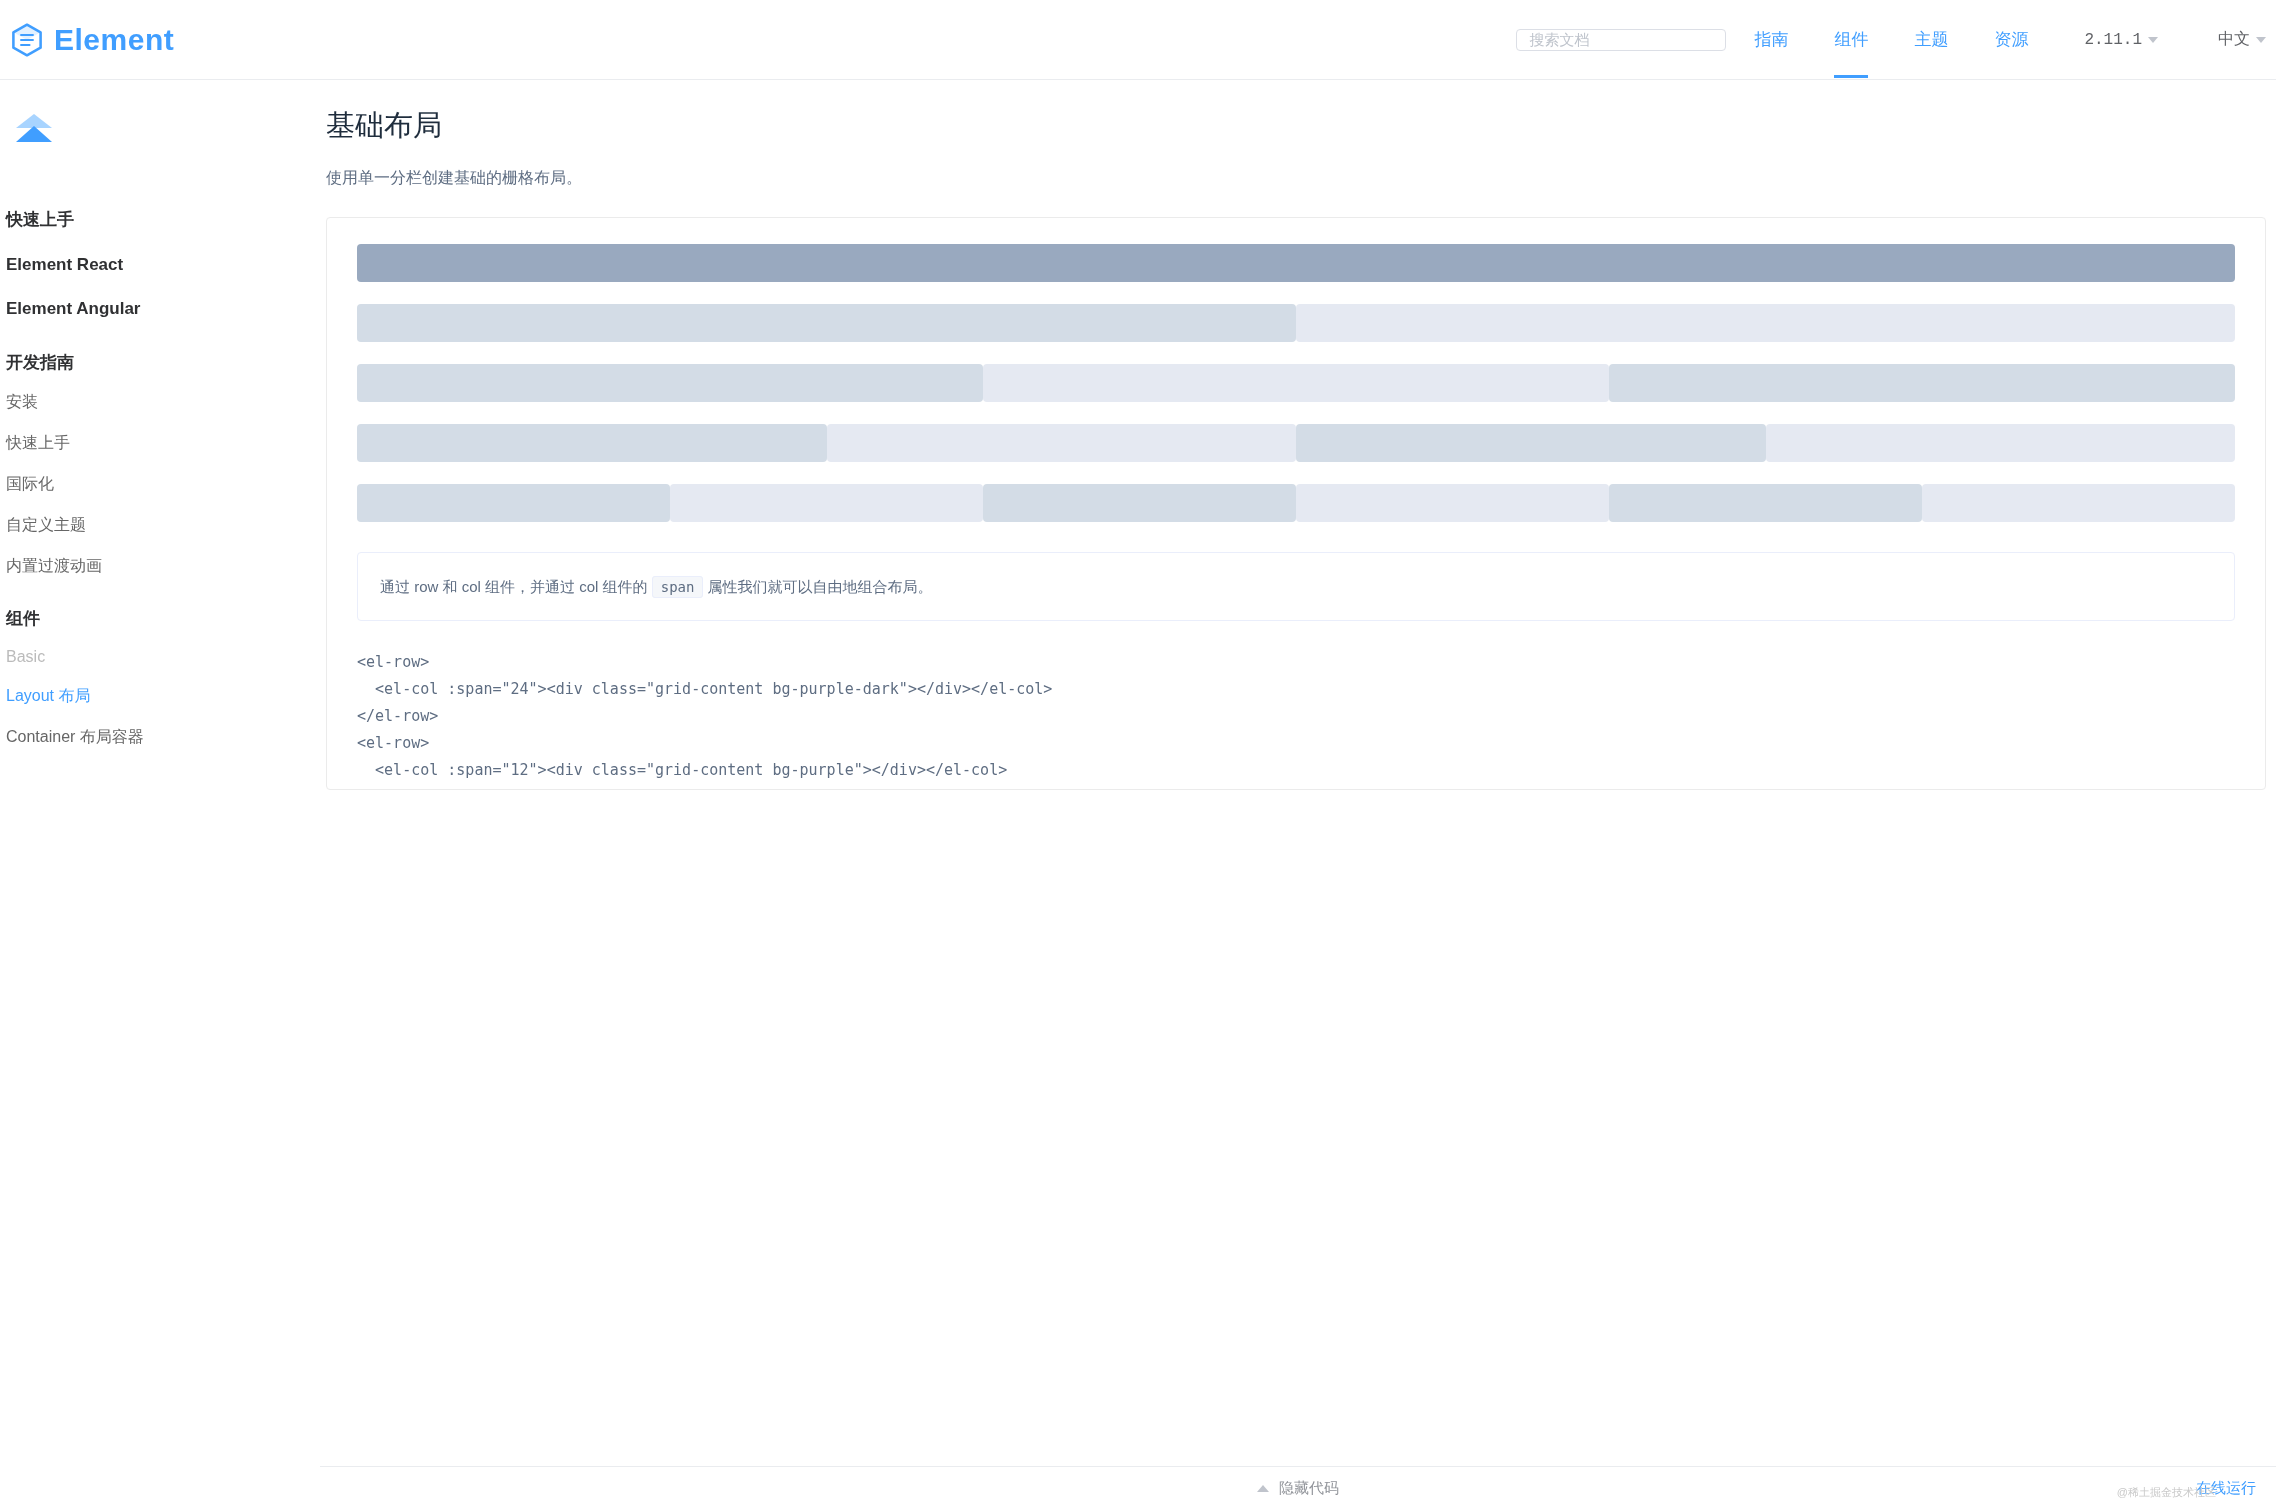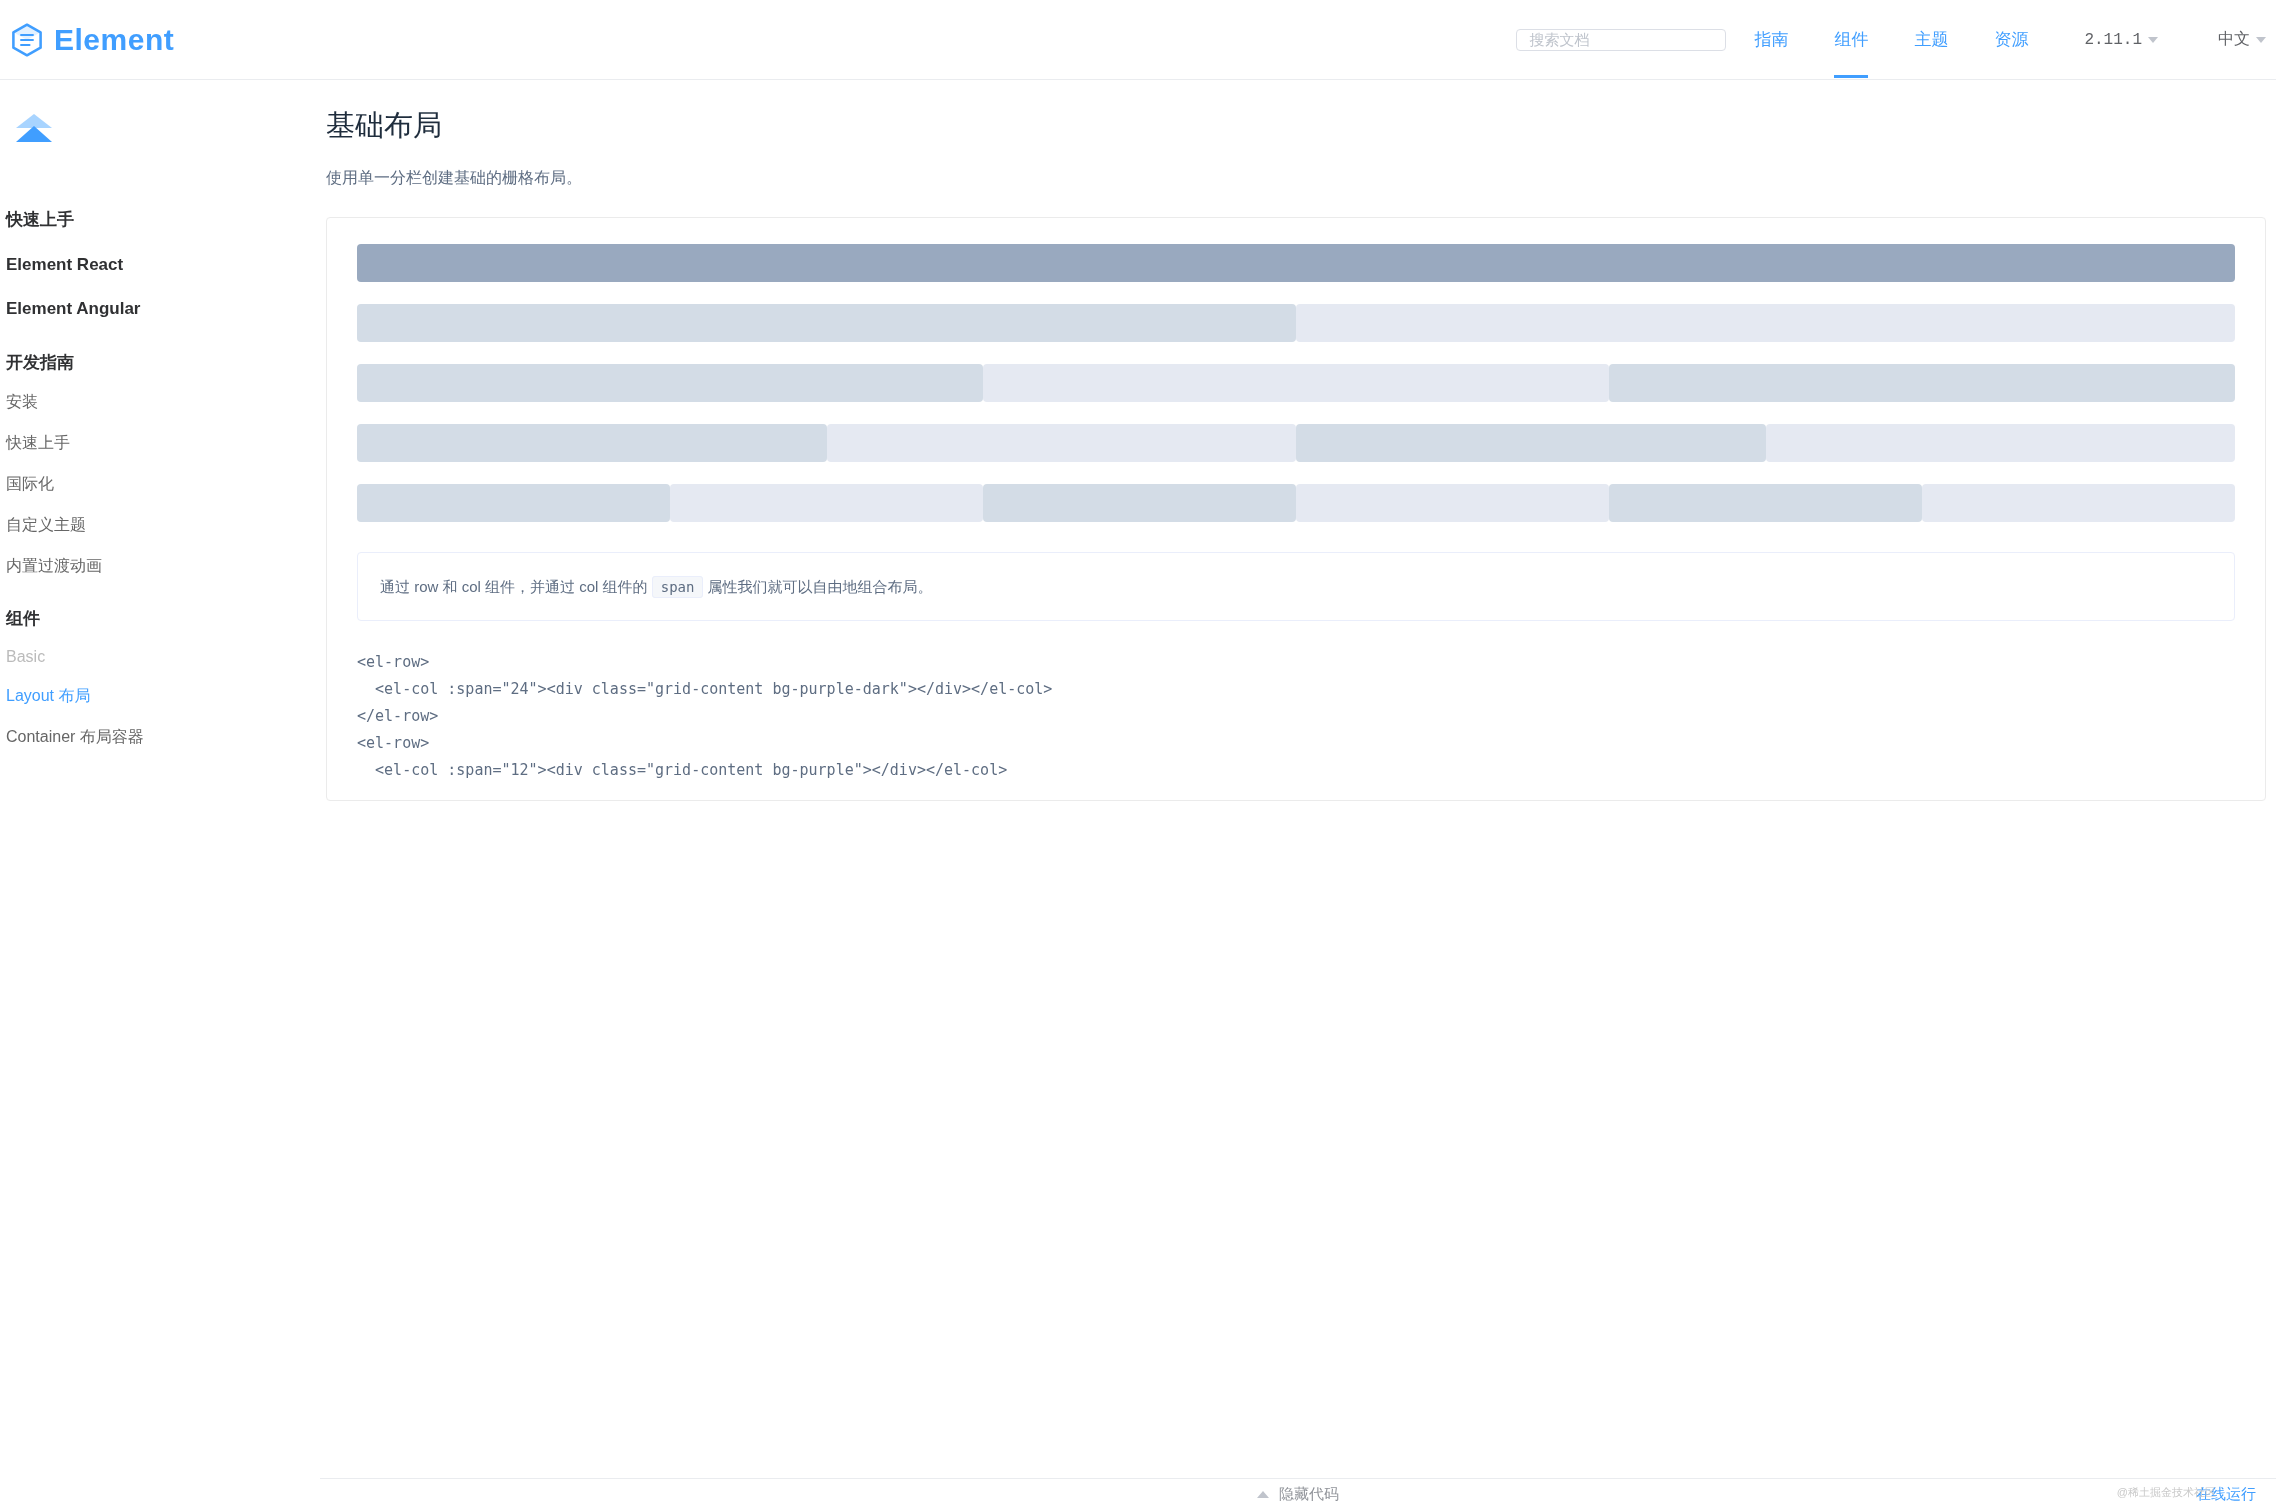--- a/index.html
+++ b/index.html
@@ -27,31 +27,31 @@
   .side-item.bold { font-weight: 600; color: #303133; }
   .side-item.link { color: #303133; font-weight: 600; }
   .side-section-title { font-size: 17px; font-weight: 600; color: #303133; padding: 20px 0 8px; }
   .side-sub { font-size: 16px; color: #666; padding: 10px 0; cursor: pointer; }
   .side-sub.muted { color: #bbb; }
   .side-sub.active { color: #409eff; }
   
   .main { flex: 1; padding: 26px 10px 120px 6px; }
   h2.page-title { font-size: 29px; font-weight: 500; color: #1f2d3d; margin-bottom: 22px; }
   p.page-desc { font-size: 16px; color: #5e6d82; margin-bottom: 28px; }
-  .demo-box { border: 1px solid #ebebeb; border-radius: 4px; padding: 26px 30px 12px; }
+  .demo-box { border: 1px solid #ebebeb; border-radius: 4px; padding: 26px 30px 1px; }
   .grid-row { display: flex; margin-bottom: 22px; }
   .grid-cell { height: 38px; border-radius: 4px; }
   .bg-dark   { background: #99a9bf; }
   .bg-purp   { background: #d3dce6; }
   .bg-light  { background: #e5e9f2; }
   .explain-box { border: 1px solid #eaeefb; border-radius: 4px; padding: 20px 22px; margin: 30px 0 10px; font-size: 15px; color: #5e6d82; line-height: 1.8; }
   .inline-code { background: #f5f7fa; border: 1px solid #eaeefb; border-radius: 3px; padding: 2px 8px; font-family: "SFMono-Regular", Menlo, Consolas, monospace; font-size: 14px; color: #5e6d82; }
   pre.code { font-family: "SFMono-Regular", Menlo, Consolas, monospace; font-size: 15px; color: #5e6d82; line-height: 1.8; padding: 18px 0 4px; white-space: pre; overflow-x: auto; }
   
-  .bottom-bar { position: fixed; left: 320px; right: 0; bottom: 0; height: 32px; background: #fff; border-top: 1px solid #eaecef; display: flex; align-items: center; justify-content: center; font-size: 15px; color: #909399; }
+  .bottom-bar { position: fixed; left: 320px; right: 0; bottom: 0; height: 44px; background: #fff; border-top: 1px solid #eaecef; display: flex; align-items: center; justify-content: center; font-size: 15px; color: #909399; }
   .bottom-bar .triangle-up { width: 0; height: 0; border-left: 6px solid transparent; border-right: 6px solid transparent; border-bottom: 7px solid #c0c4cc; margin-right: 10px; }
   .bottom-bar .run-link { position: absolute; right: 20px; color: #409eff; font-size: 15px; cursor: pointer; }
   .watermark { position: fixed; right: 60px; bottom: 10px; font-size: 11px; color: #c9c9c9; }
   
   svg { display: block; }
 </style>
 </head>
 <body>
 
 <header class="header">

